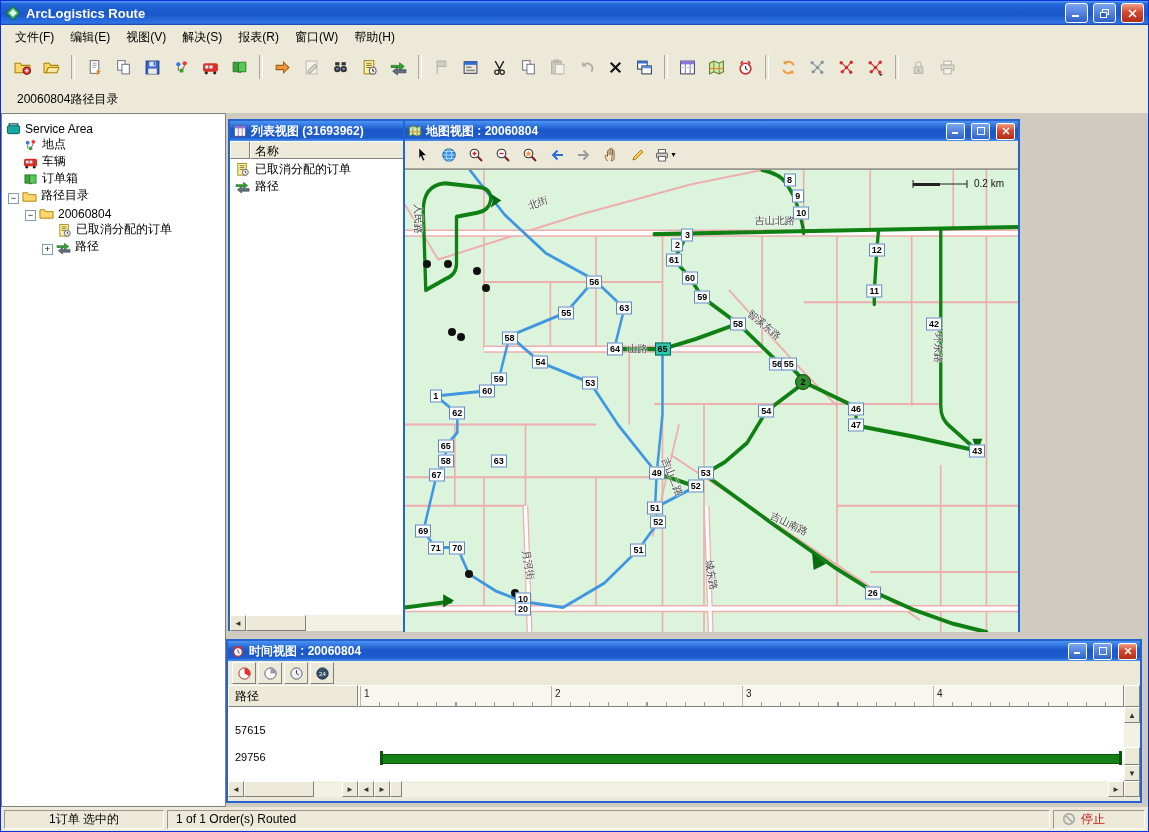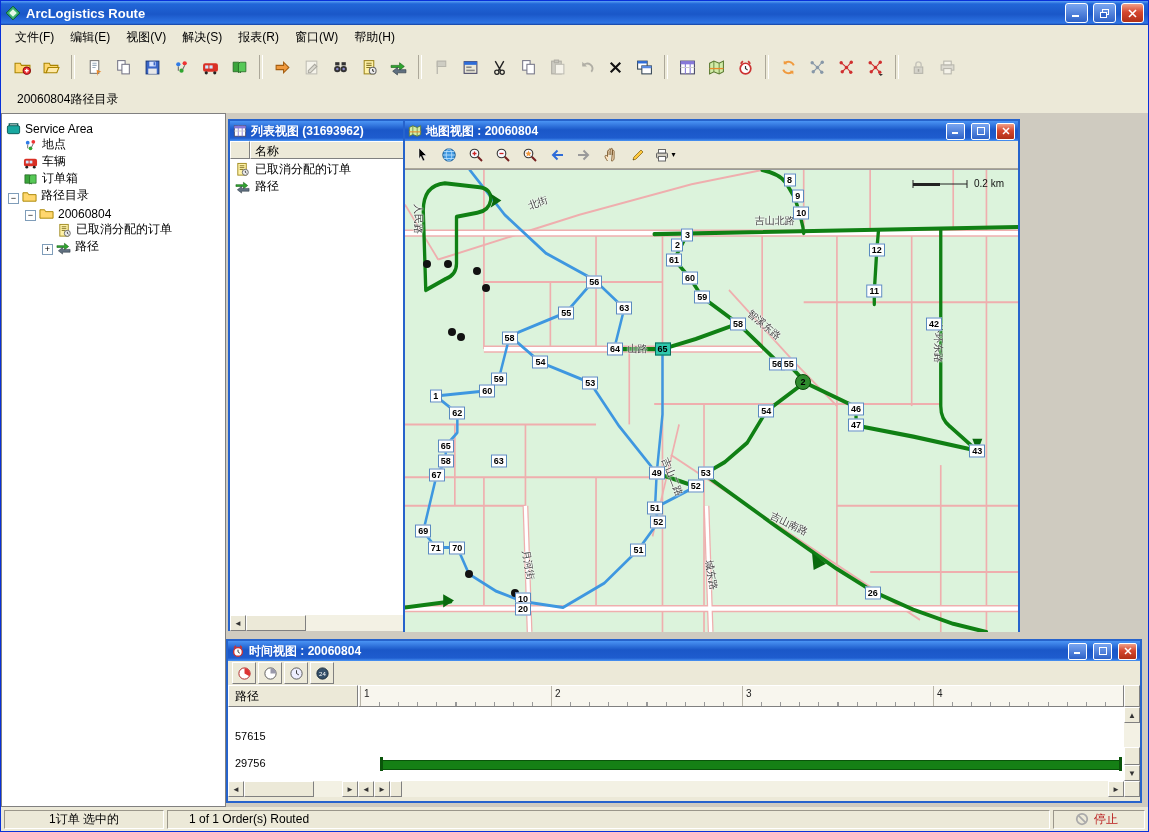--- a/index.html
+++ b/index.html
@@ -77,34 +77,34 @@
   .t-header{height:22px;display:flex}
   .t-name-h{width:130px;flex:none;border:1px solid;border-color:#fff #808080 #808080 #fff;background:#ECE9D8;
     padding:2px 6px;box-sizing:border-box}
   .t-ruler{flex:1;position:relative;border:1px solid;border-color:#fff #808080 #808080 #fff;background:#F8F6EE;overflow:hidden}
   .t-ruler .minor{position:absolute;left:0;right:0;bottom:0;height:4px;
     background:repeating-linear-gradient(90deg,#999 0 1px,transparent 1px 19.1px);background-position:1px 0}
   .t-ruler .maj{position:absolute;top:0;bottom:0;border-left:1px solid #B8B4A8}
   .t-ruler .mlbl{position:absolute;top:2px;font-size:10px;color:#222}
   .t-corner{width:16px;flex:none;background:#ECE9D8;border:1px solid;border-color:#fff #808080 #808080 #fff;box-sizing:border-box}
   .t-mid{display:flex;height:calc(100% - 86px)}
-  .t-rows{flex:1;background:#fff;position:relative;overflow:hidden;padding-top:17px}
+  .t-rows{flex:1;background:#fff;position:relative;overflow:hidden;padding-top:11px}
   .t-row{height:27px;position:relative}
   .t-row .lbl{position:absolute;left:7px;top:6px;font-size:11px}
   .t-bar{position:absolute;top:9px;height:8px;background:#158015;border-top:1px solid #0A540A;border-bottom:1px solid #0A540A}
   .t-cap{position:absolute;top:6px;width:3px;height:14px;background:#0A540A}
   .t-vscroll{width:16px;flex:none;display:flex;flex-direction:column;background:#F3F1E4}
   .t-vscroll .mid{flex:1;position:relative}
   .t-vthumb{position:absolute;left:0;right:0;bottom:0;height:16px;background:#ECE9D8;border:1px solid;border-color:#fff #808080 #808080 #fff}
   .t-hscroll{height:16px;display:flex}
   
   .statusbar{position:absolute;left:0;right:0;bottom:0;height:24px;background:#ECE9D8;display:flex;
     align-items:center;gap:3px;padding:2px 3px;box-sizing:border-box}
   .scell{height:19px;border:1px solid;border-color:#9a968a #fff #fff #9a968a;display:flex;align-items:center;
-    padding:0 21px;box-sizing:border-box}
+    padding:0 8px;box-sizing:border-box}
   .scell.left{width:160px;justify-content:center}
   .scell.mid{flex:1}
   .scell.right{width:92px;gap:5px;color:#b91c1c}
 </style>
 </head>
 <body>
 
 <div id="app">
 
   <div class="titlebar">

